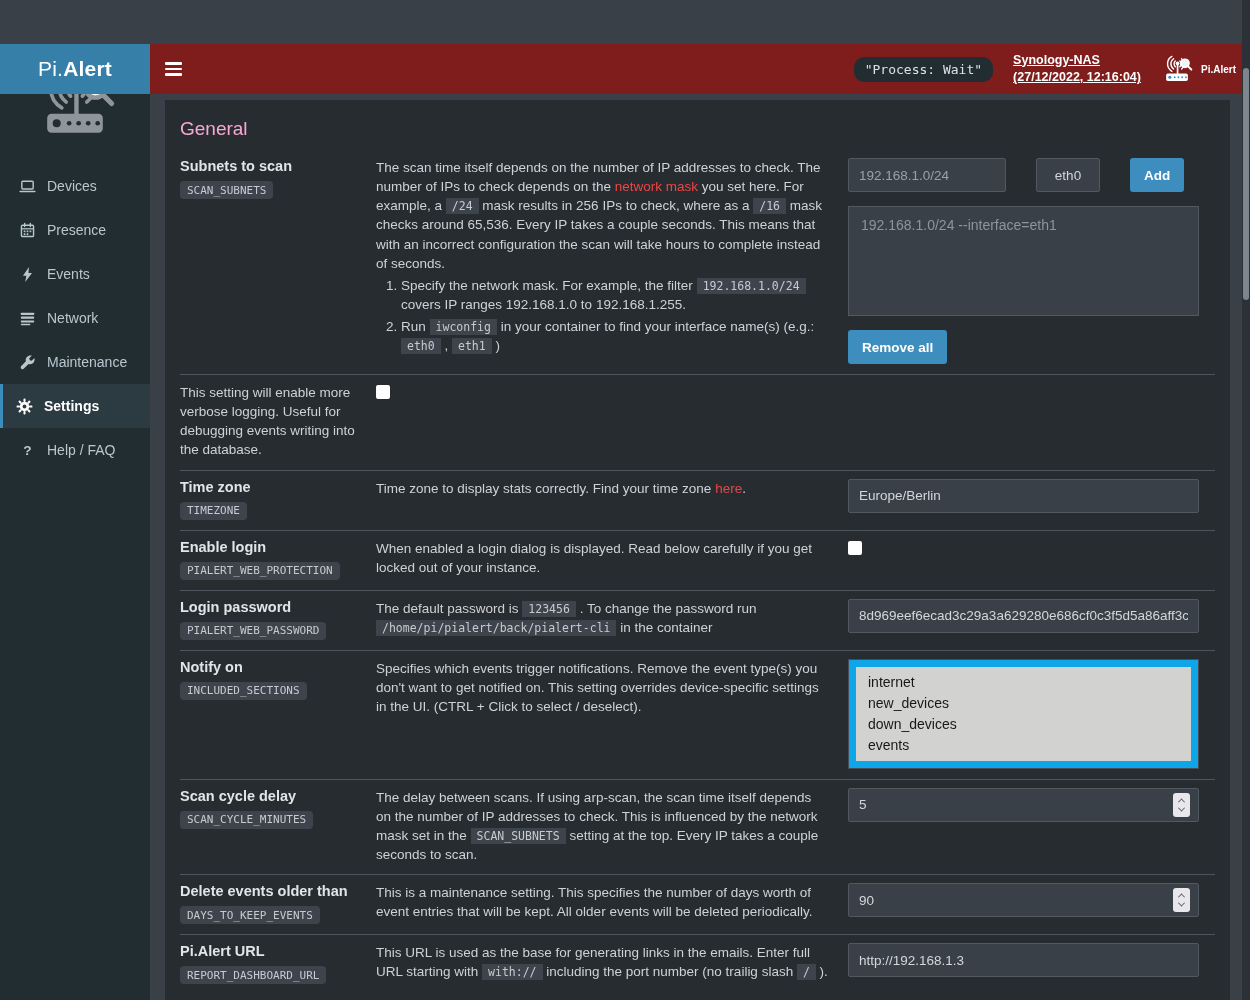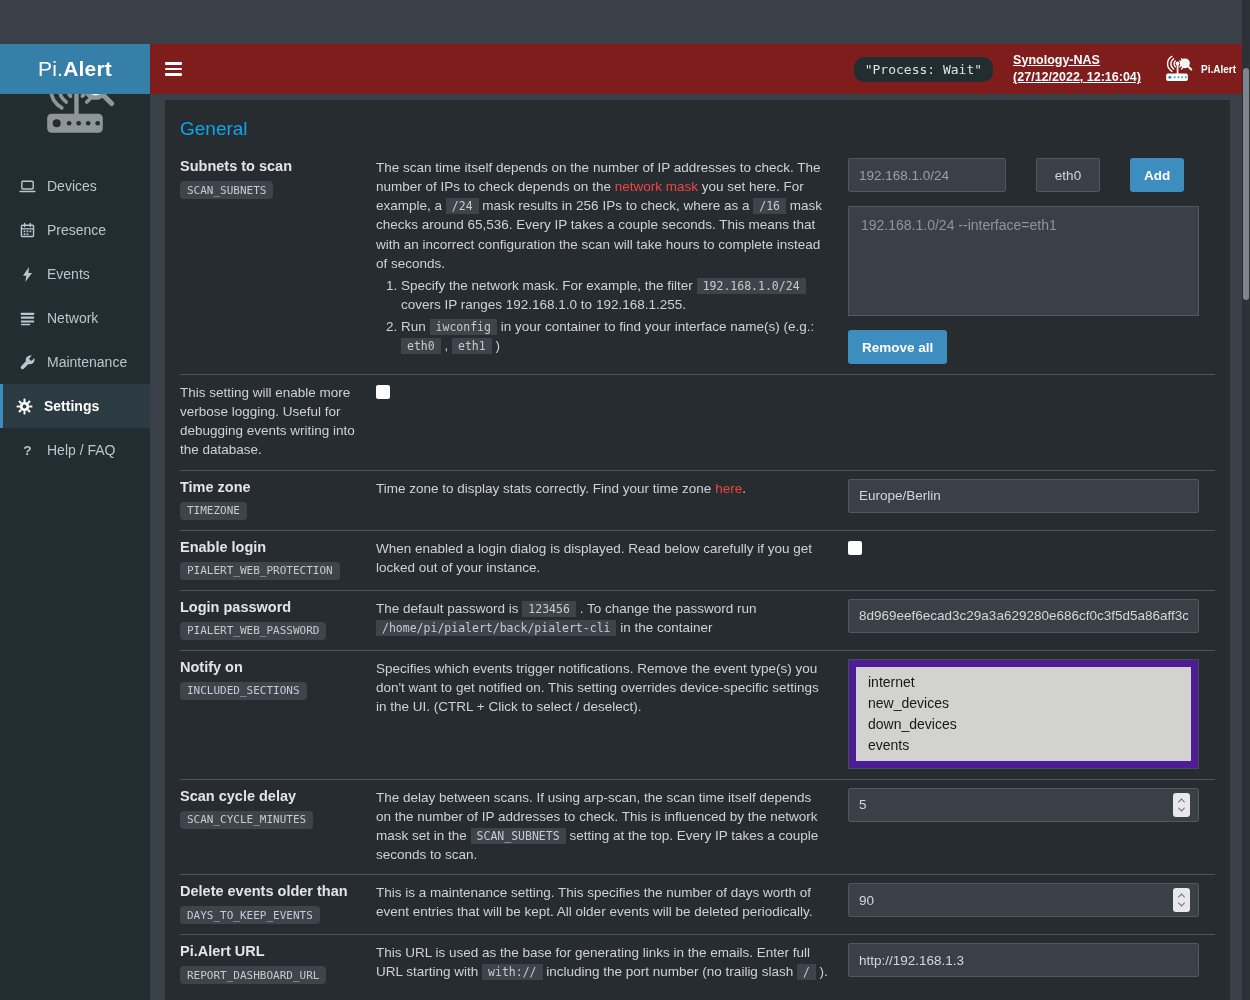--- a/index.html
+++ b/index.html
@@ -41,21 +41,21 @@
   .menu-item .mi-icon { width:18px; height:18px; display:inline-flex; align-items:center;
     justify-content:center; flex:none; }
   .menu-item .mi-icon svg { width:17px; height:17px; }
   .menu-item.active { background:#2c3b41; border-left-color:#3c8dbc; color:#fff;
     font-weight:bold; padding-left:12px; }
   
   .content { position:absolute; top:50px; left:150px; right:10px; bottom:0;
     padding:0 10px 0 15px; overflow:hidden; }
   .page-title { margin:9px 0 13px 15px; font-size:24px; font-weight:400; color:#d3d7da; }
   .panel { background:#272c31; padding:12px 15px; margin-bottom:24px; }
-  .panel h2 { color:#0ea5e9; font-size:19px; font-weight:400; margin:6px 0 10px; }
+  .panel h2 { color:#f9a8d4; font-size:19px; font-weight:400; margin:6px 0 10px; }
   .srow { display:grid; grid-template-columns:196px 472px 1fr; padding:8px 16px 10px 0; }
   .srow + .srow { border-top:1px solid #4d545b; }
   .cell-label .lbl { font-weight:bold; font-size:14.5px; color:#e2e5e8; }
   .code-chip { display:inline-block; margin-top:7px; background:#3d444b; color:#c6cbd0;
     font-family:"DejaVu Sans Mono", monospace; font-size:11px; padding:2.5px 7px; border-radius:4px; }
   .cell-desc { color:#ced2d6; font-size:13.5px; line-height:1.42; padding-right:20px; }
   .cell-desc a { color:#ef4444; text-decoration:none; cursor:pointer;margin-top:47px; }
   .ic { background:#3d444b; color:#c6cbd0; font-family:"DejaVu Sans Mono", monospace;
     font-size:11.5px; padding:1px 6px; border-radius:0; white-space:nowrap; }
   .cell-desc ol { margin:3px 0 0; padding-left:25px; }
@@ -74,21 +74,21 @@
   .cb { width:14px; height:14px; background:#fff; border-radius:2px; display:inline-flex;
     align-items:center; justify-content:center; cursor:pointer; margin-top:2px; }
   .num-wrap { position:relative; }
   .num-wrap .txt { padding-right:32px; }
   .spinner { position:absolute; right:9px; top:50%; transform:translateY(-50%);
     width:17px; height:24px; background:#e7e7ec; border-radius:3px; display:flex;
     flex-direction:column; align-items:center; justify-content:center; gap:4px; cursor:pointer; }
   .chev { width:5px; height:5px; border-left:1.7px solid #585d64; border-top:1.7px solid #585d64; }
   .chev.up { transform:rotate(45deg) translate(1px,1px); }
   .chev.down { transform:rotate(225deg) translate(1px,1px); }
-  .msel-outer { background:#4c1d95; border:1px solid #464d54; padding:7px; }
+  .msel-outer { background:#0ea5e9; border:1px solid #464d54; padding:7px; }
   .msel { background:#d2d2d0; padding:5px 0; }
   .opt { color:#17181a; font-size:14px; padding:2px 12px 3px; cursor:pointer; }
   
   .scrollbar { position:absolute; top:0; right:0; width:8px; height:1000px;
     background:#2b3136; z-index:9; }
   .scroll-thumb { position:absolute; top:68px; left:1px; width:6px; height:232px;
     background:#7d868d; border-radius:3px; }
 </style>
 </head>
 <body>

